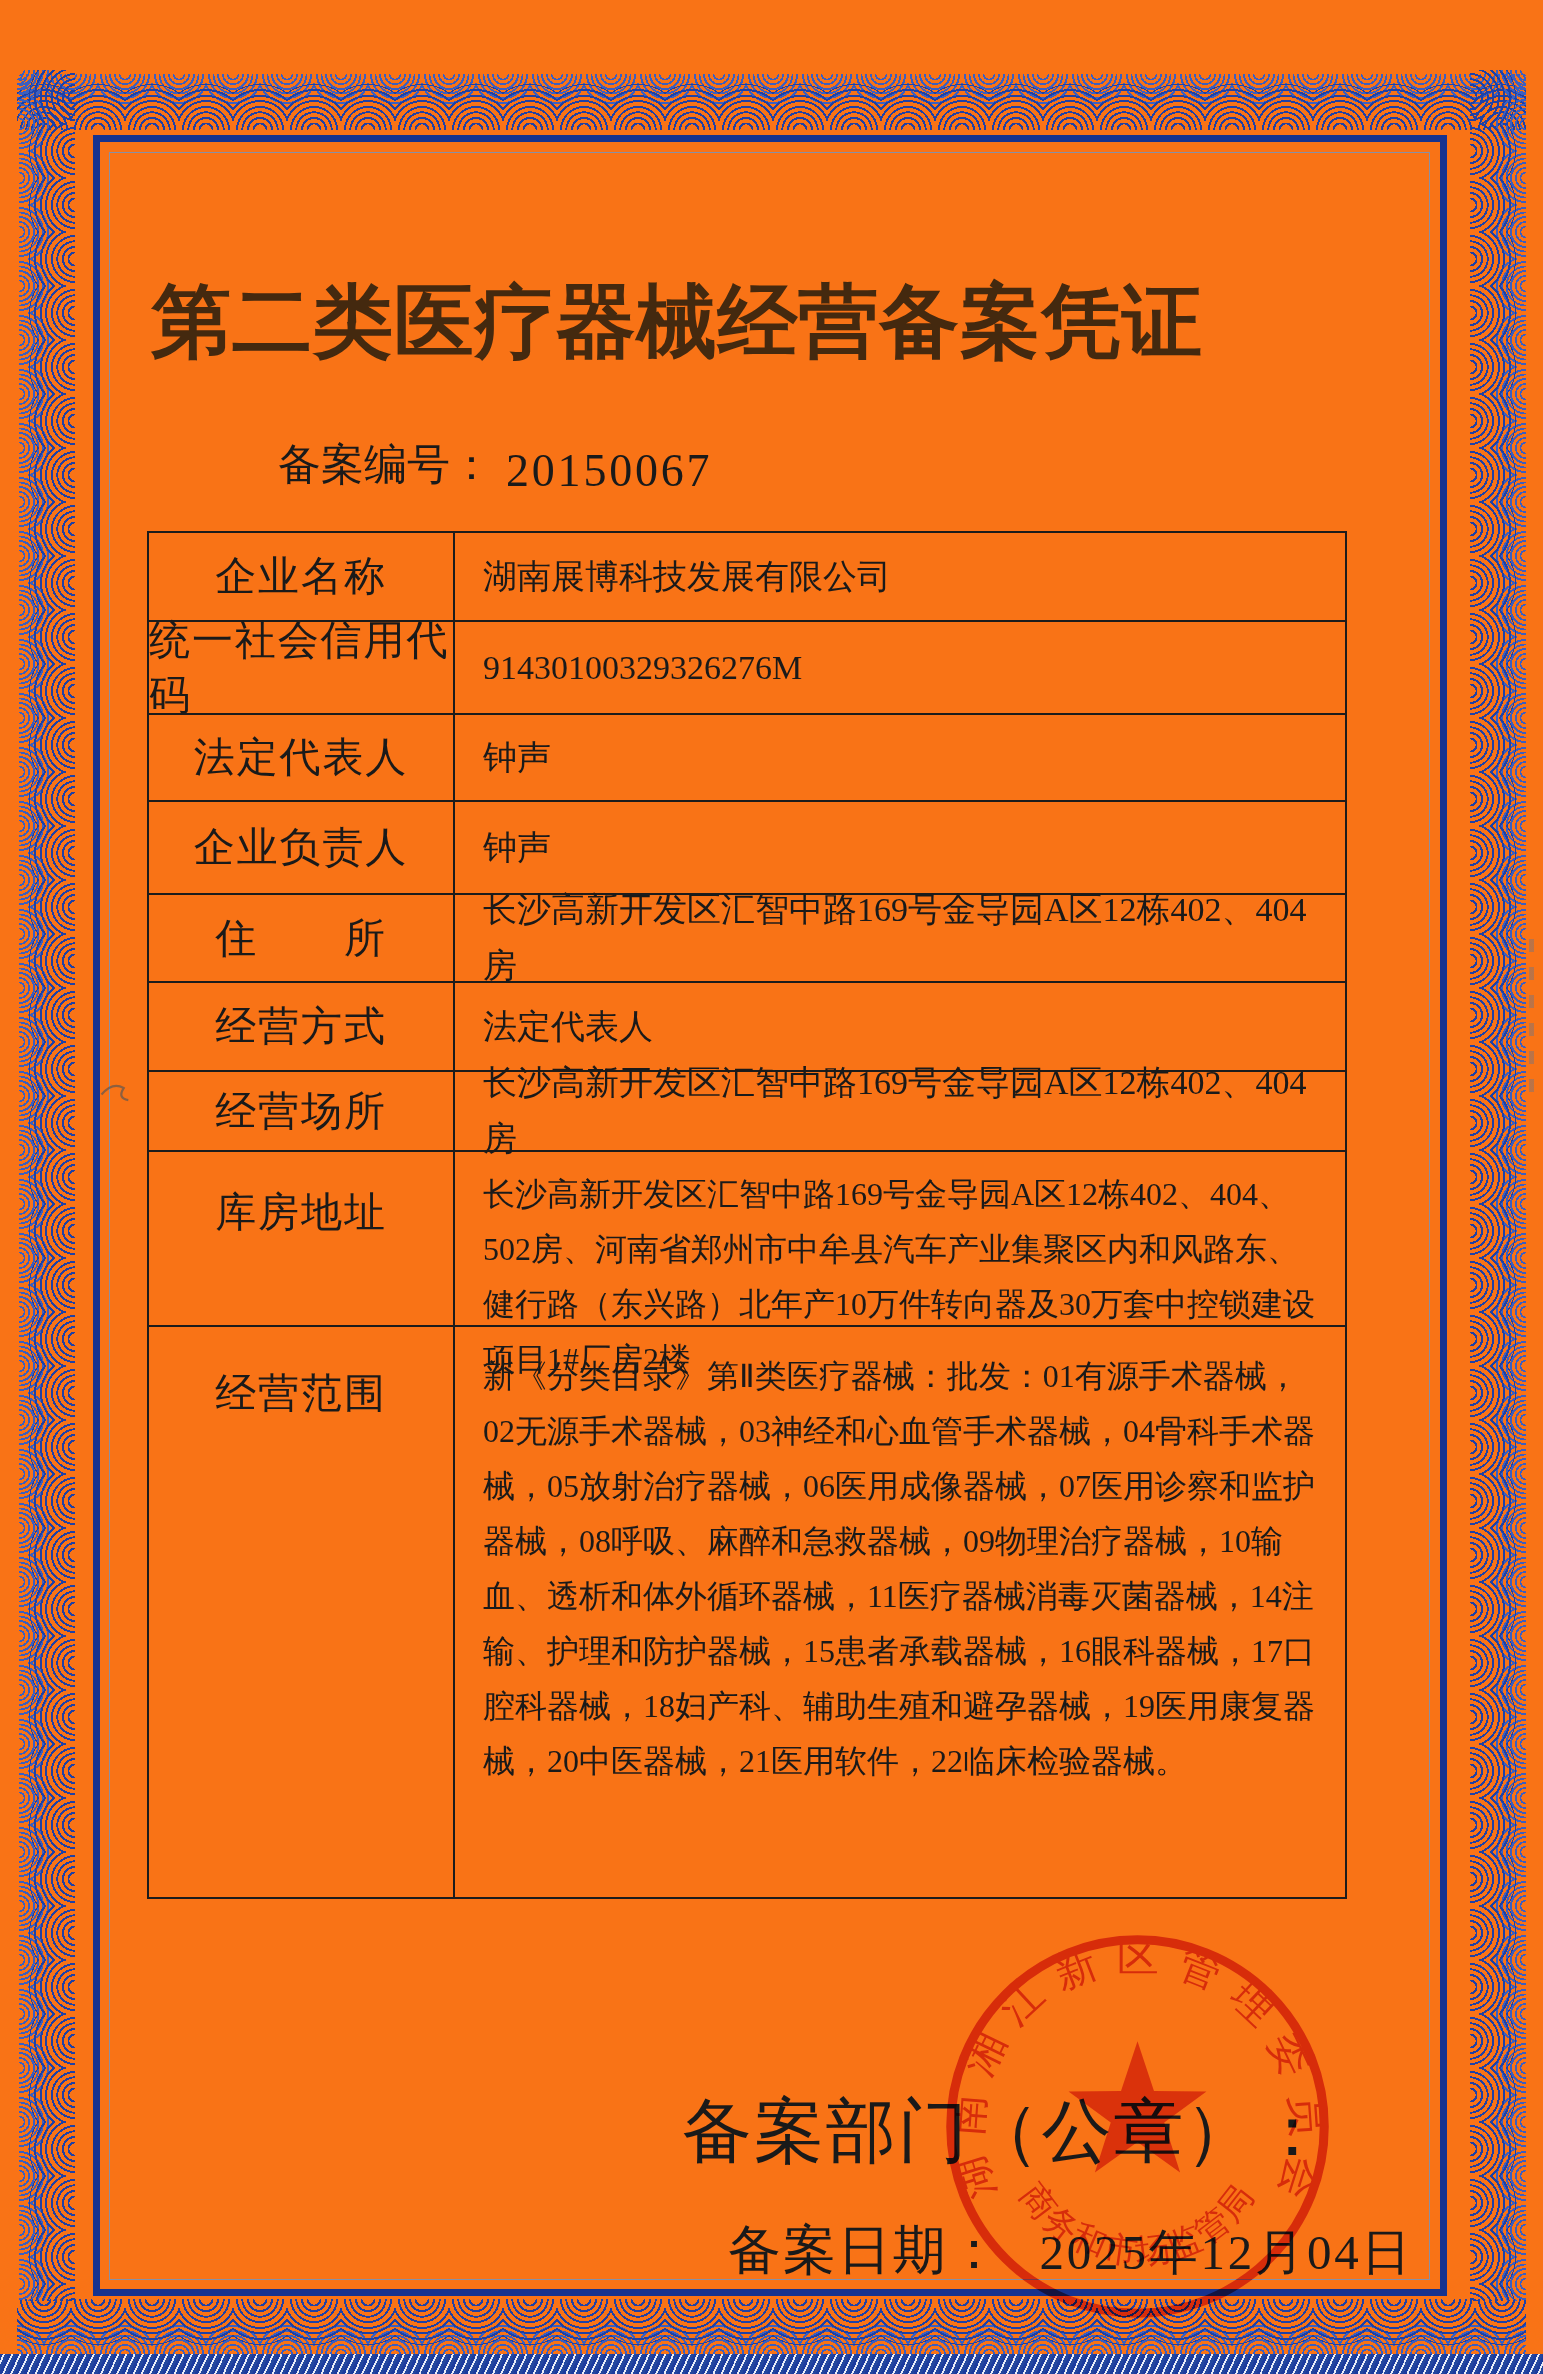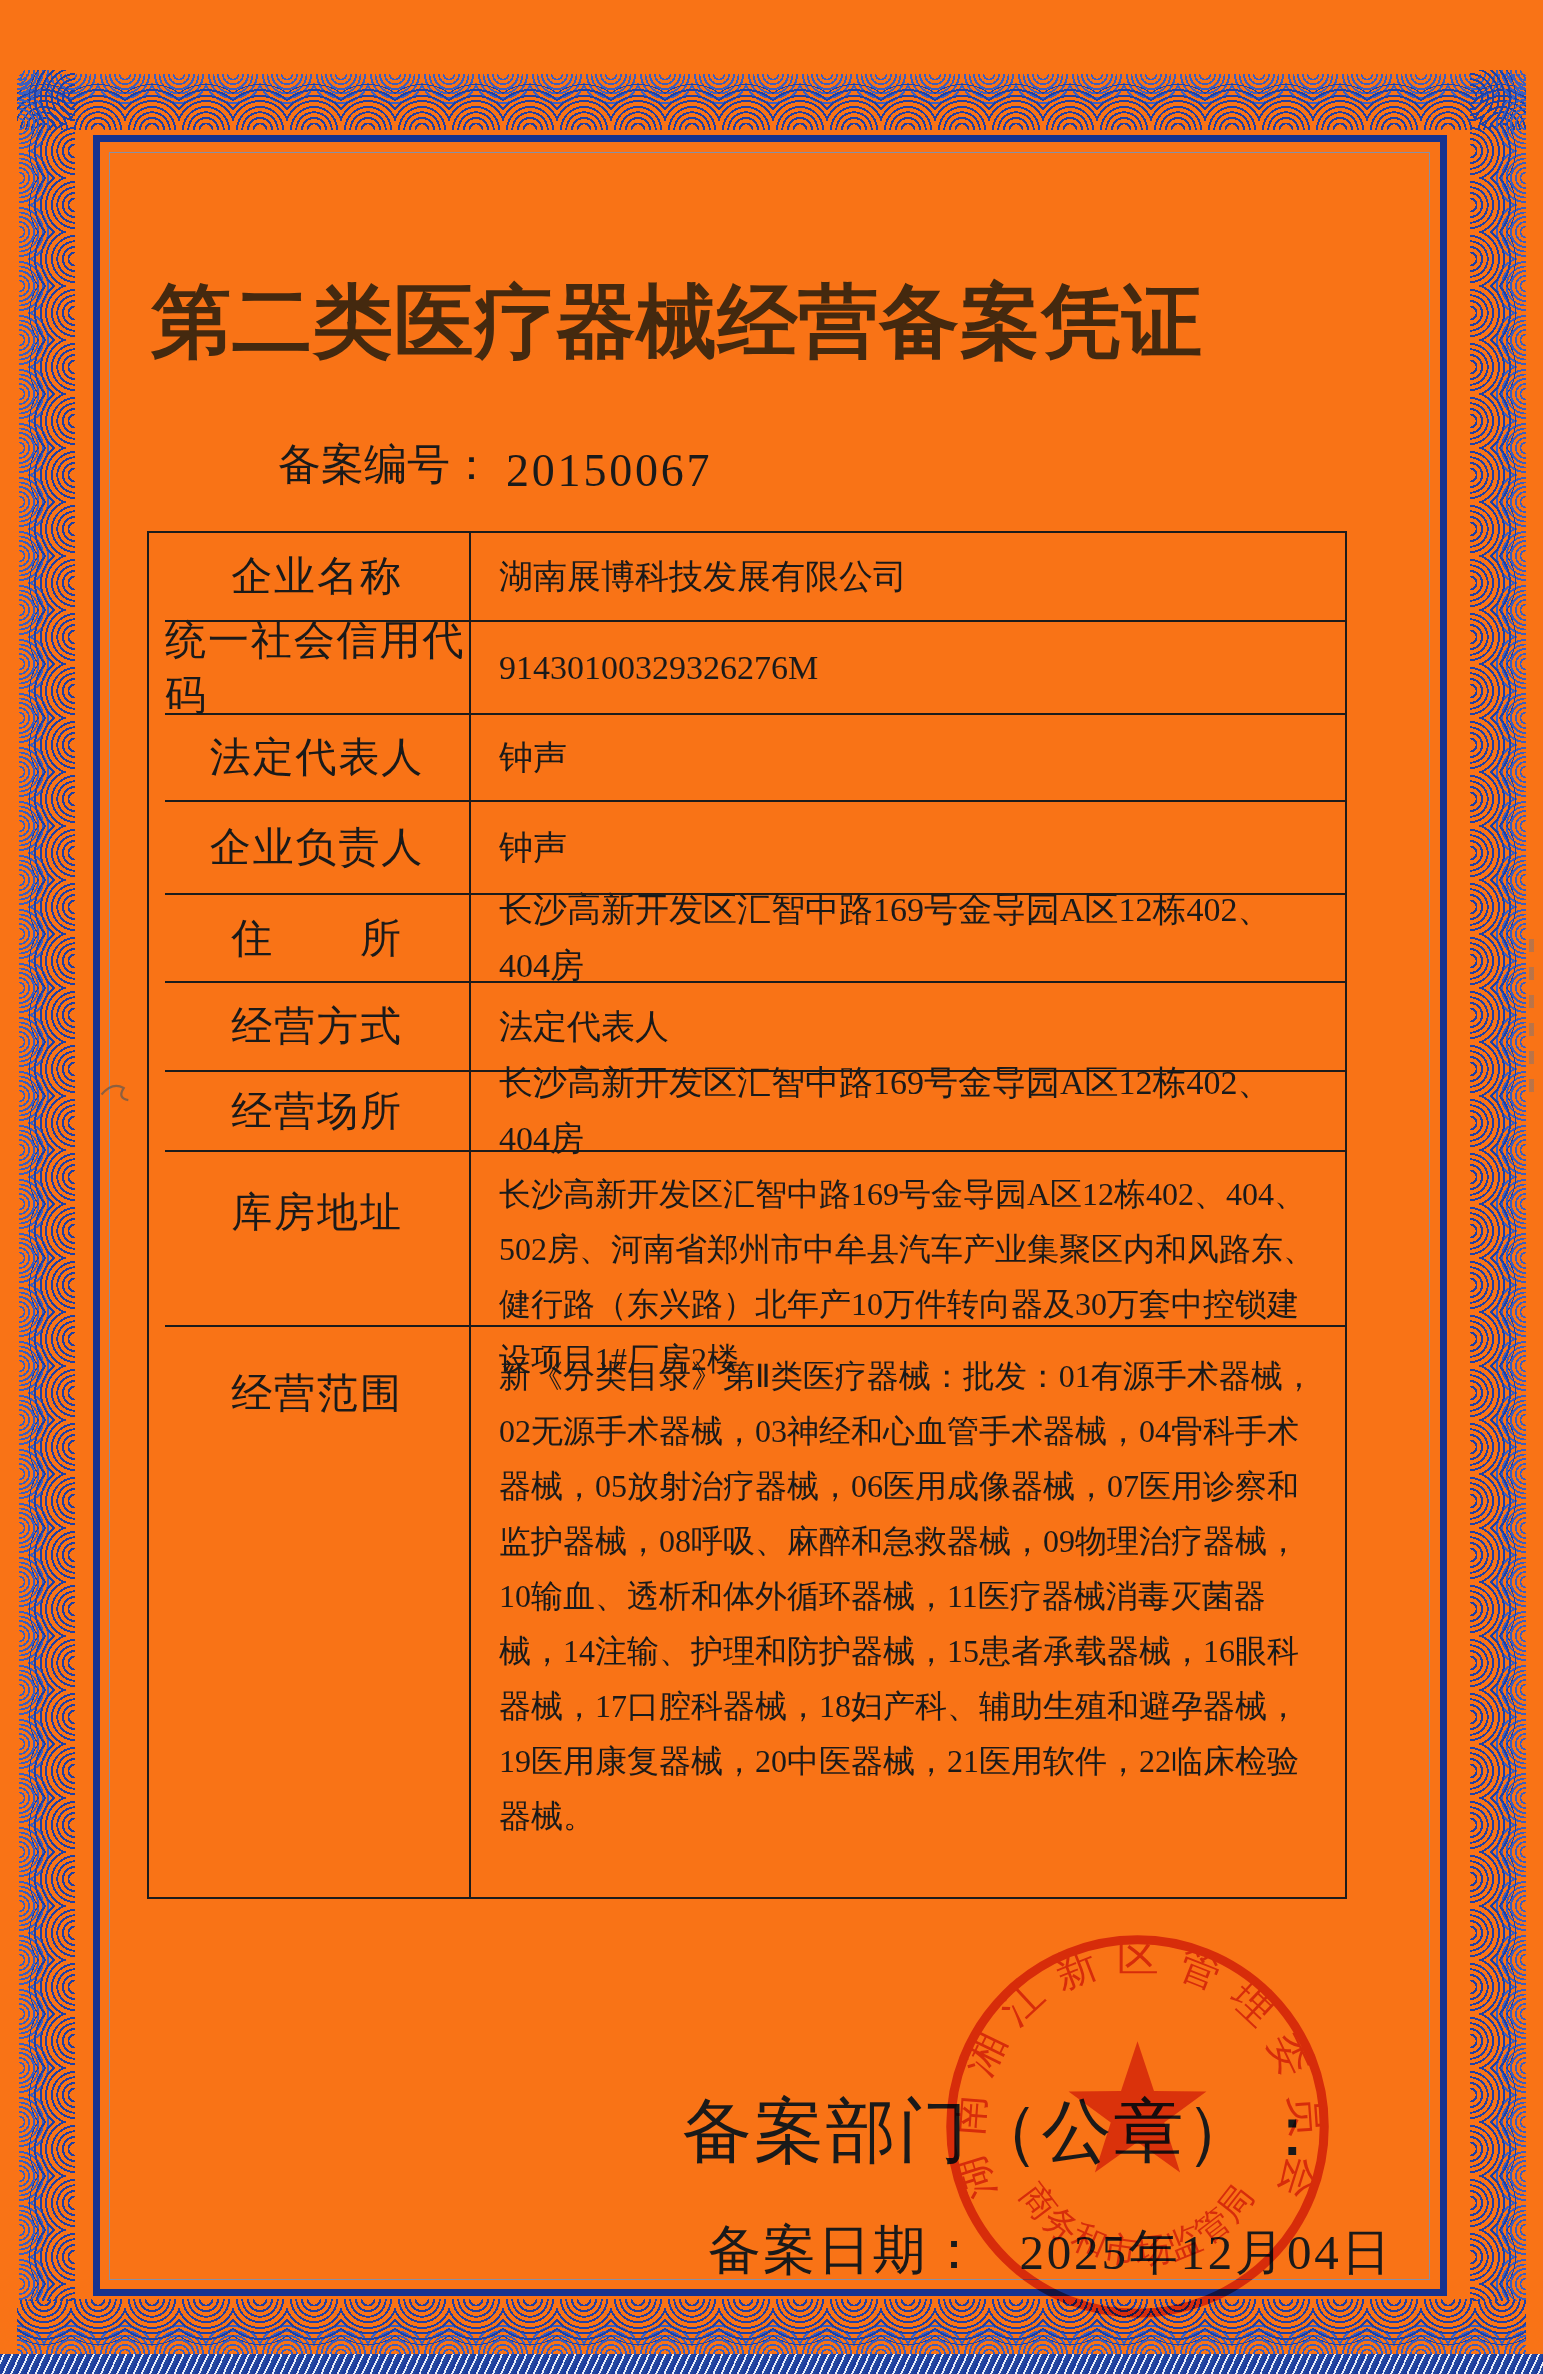--- a/index.html
+++ b/index.html
@@ -46,33 +46,33 @@
     border:7.4px solid var(--frame-blue);box-sizing:border-box;}
   .frame-thin{position:absolute;left:109px;top:152px;width:1321px;height:2128px;
     border:1.9px solid #8890a6;box-sizing:border-box;}
   
   .title{position:absolute;left:102px;top:269px;width:1150px;text-align:center;
     font-size:80px;font-weight:700;letter-spacing:0.9px;color:var(--title-brown);white-space:nowrap;}
   .record-no{position:absolute;left:278px;top:436px;display:flex;align-items:flex-end;gap:13px;}
   .record-no .lbl{font-size:43px;}
   .record-no .val{font-size:46px;letter-spacing:2.8px;transform:translateY(2.8px);}
   .cert-table{position:absolute;left:147px;top:531px;width:1200px;
-    border:2.8px solid #1c1c1c;box-sizing:border-box;background:transparent;padding-left:16px;}
+    border:2.8px solid #1c1c1c;box-sizing:border-box;background:transparent;}
   .row{display:flex;border-bottom:2.8px solid #1c1c1c;box-sizing:border-box;}
   .row:last-child{border-bottom:none;}
   .cell-l{width:306px;flex:0 0 306px;border-right:2.8px solid #1c1c1c;box-sizing:border-box;
     display:flex;align-items:center;justify-content:center;font-size:41px;letter-spacing:1.9px;}
   .cell-v{flex:1;display:flex;align-items:center;padding:7.4px 24px 7.4px 28px;
     font-size:34px;line-height:56px;box-sizing:border-box;}
   .row.tall .cell-l{align-items:flex-start;padding-top:33px;}
   .row.tall .cell-v{align-items:flex-start;padding-top:15px;font-size:32px;line-height:55px;}
   .row.xtall .cell-l{align-items:flex-start;padding-top:39px;}
   .row.xtall .cell-v{align-items:flex-start;padding-top:22px;font-size:32px;line-height:55px;}
   .footer-dept{position:absolute;left:682px;top:2085px;font-size:70px;letter-spacing:1.9px;}
-  .footer-date{position:absolute;left:708px;top:2215px;font-size:53px;letter-spacing:1.9px;display:flex;gap:37px;}
+  .footer-date{position:absolute;left:728px;top:2215px;font-size:53px;letter-spacing:1.9px;display:flex;gap:37px;}
   .footer-date .val{font-size:49px;letter-spacing:2.8px;transform:translateY(4.6px);}
   .seal{position:absolute;left:929px;top:1918px;width:417px;height:417px;
     opacity:.87;mix-blend-mode:multiply;}
   .seal text{font-family:"Liberation Serif", serif;}
   .pen-mark{position:absolute;left:96px;top:1065px;width:48px;height:48px;opacity:.65;}
   .scan-artifact{position:absolute;left:1529px;top:939px;width:4.6px;height:162px;opacity:.45;
     background:repeating-linear-gradient(#6c7486 0 13px,transparent 13px 28px);}
 </style>
 </head>
 <body>

